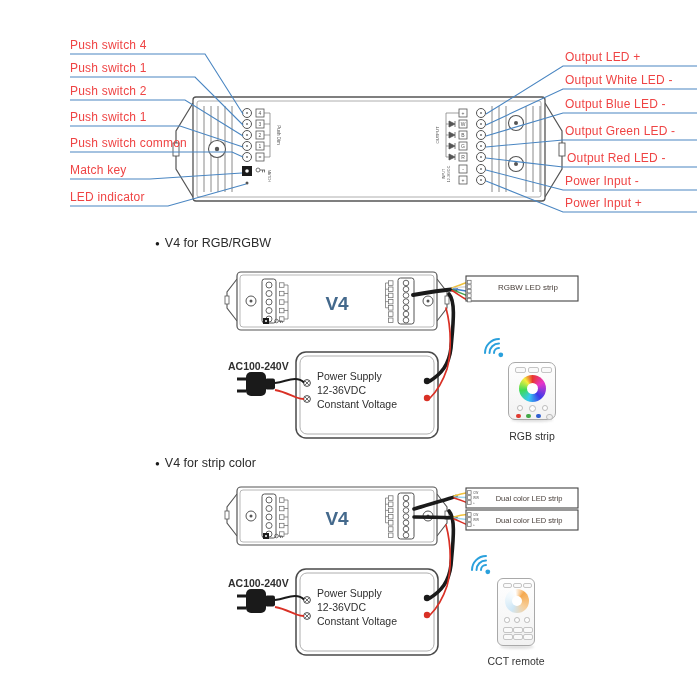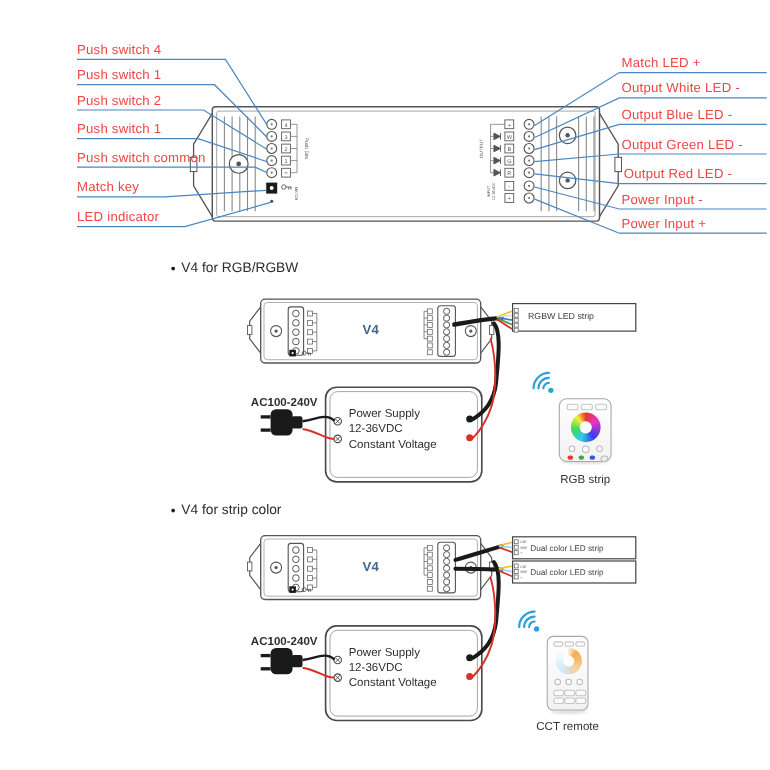--- a/index.html
+++ b/index.html
@@ -4,23 +4,23 @@
 <style>
   html,body{margin:0;padding:0;background:#ffffff;}
   #page{position:relative;width:700px;height:700px;background:#ffffff;overflow:hidden;
         font-family:"Liberation Sans",sans-serif;}
   .abs{position:absolute;}
   .plabel{position:absolute;font-size:12px;color:#ef4444;white-space:nowrap;letter-spacing:.2px;}
   .heading{position:absolute;font-size:12.5px;color:#2b2b2b;display:flex;align-items:center;gap:5px;white-space:nowrap;}
   .heading .bullet{font-size:8px;color:#1a1a1a;}
   .psutext{position:absolute;font-size:10.5px;font-weight:400;color:#2f2f2f;line-height:14px;white-space:nowrap;}
   .aclabel{position:absolute;font-size:10.5px;font-weight:600;color:#2f2f2f;white-space:nowrap;}
-  .striplabel{position:absolute;font-size:8px;color:#4a413c;white-space:nowrap;}
+  .striplabel{position:absolute;font-size:8px;color:#4a413c;text-align:center;white-space:nowrap;}
   .remotelabel{position:absolute;font-size:10.5px;color:#333;text-align:center;white-space:nowrap;}
-  .v4label{position:absolute;font-size:12px;font-weight:600;color:#44698c;width:26px;text-align:center;}
+  .v4label{position:absolute;font-size:19px;font-weight:600;color:#44698c;width:26px;text-align:center;}
   svg text{font-family:"Liberation Sans",sans-serif;fill:#555;}
   .remote{position:absolute;background:linear-gradient(#ffffff,#f2f2f2);border:1.5px solid #a9a9a9;border-radius:7px;box-sizing:border-box;}
   .rshadow{position:absolute;background:#e0e0e0;border-radius:50%;filter:blur(1.2px);}
   .pill{position:absolute;border:1px solid #c5c5c5;border-radius:2px;background:#fafafa;}
   .cbtn{position:absolute;border:1px solid #bbb;border-radius:50%;background:#fdfdfd;box-sizing:border-box;}
   .dot{position:absolute;border-radius:50%;}
   .wheel{position:absolute;border-radius:50%;}
   .wheelin{position:absolute;border-radius:50%;background:#ffffff;}
 </style>
 </head>
@@ -307,21 +307,21 @@
   </svg>
 
   <div class="plabel" style="left:70px;top:38px">Push switch 4</div>
   <div class="plabel" style="left:70px;top:61px">Push switch 1</div>
   <div class="plabel" style="left:70px;top:84px">Push switch 2</div>
   <div class="plabel" style="left:70px;top:110px">Push switch 1</div>
   <div class="plabel" style="left:70px;top:136px">Push switch common</div>
   <div class="plabel" style="left:70px;top:163px">Match key</div>
   <div class="plabel" style="left:70px;top:190px">LED indicator</div>
 
-  <div class="plabel" style="left:565px;top:50px">Match LED +</div>
+  <div class="plabel" style="left:565px;top:50px">Output LED +</div>
   <div class="plabel" style="left:565px;top:73px">Output White LED -</div>
   <div class="plabel" style="left:565px;top:97px">Output Blue LED -</div>
   <div class="plabel" style="left:565px;top:124px">Output Green LED -</div>
   <div class="plabel" style="left:567px;top:151px">Output Red LED -</div>
   <div class="plabel" style="left:565px;top:174px">Power Input -</div>
   <div class="plabel" style="left:565px;top:196px">Power Input +</div>
 
   <div class="heading" style="left:155px;top:236px">
     <span class="bullet">●</span>
     <span>V4 for RGB/RGBW</span>

